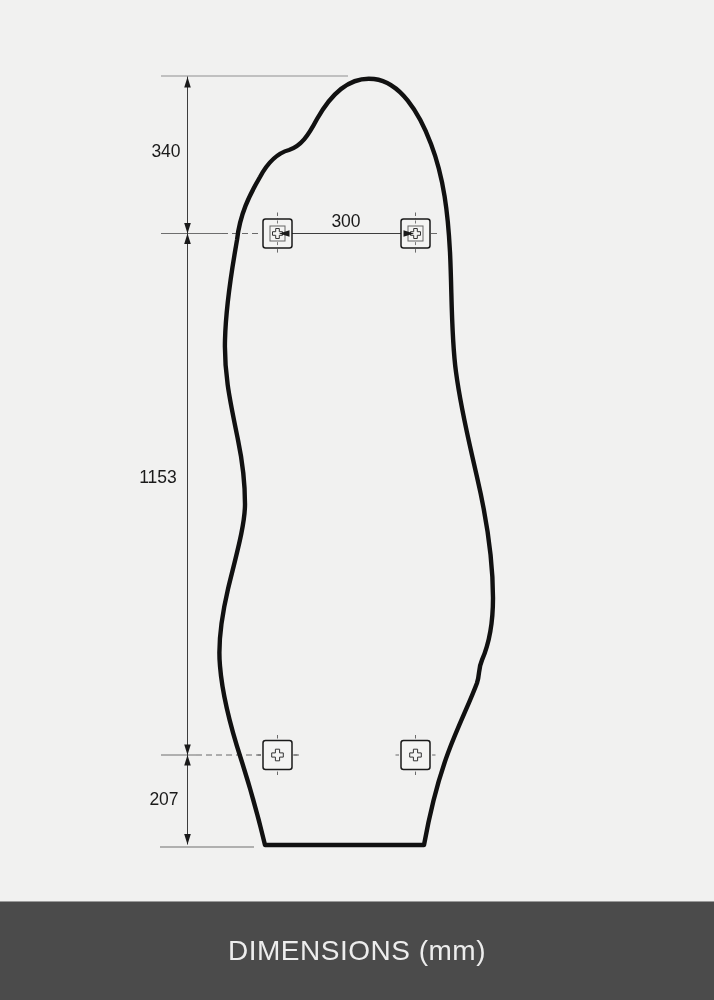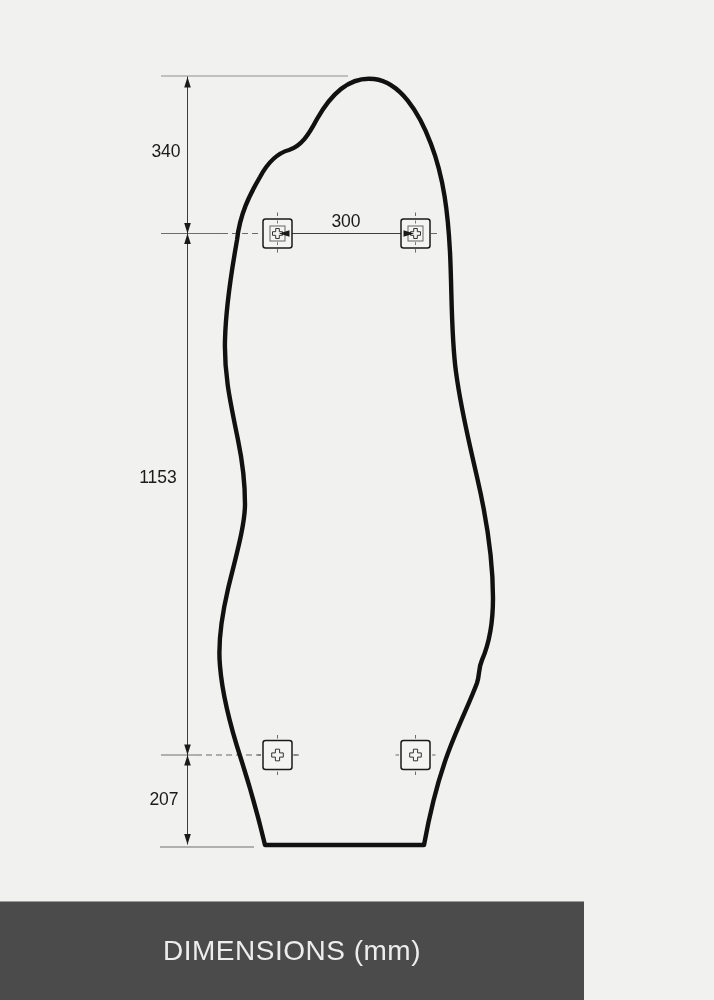--- a/index.html
+++ b/index.html
@@ -22,21 +22,21 @@
   .drawing-area {
     width: 714px;
     height: 901px;
     background: #f1f1f0;
     position: relative;
   }
   .drawing-area svg {
     display: block;
   }
   .footer-bar {
-    width: 584px;
+    width: 714px;
     height: 99px;
     background: #4b4b4b;
     border-top: 1px solid #9a9a9a;
     box-sizing: border-box;
     display: flex;
     align-items: center;
     justify-content: center;
   }
   .footer-title {
     color: #ededed;

